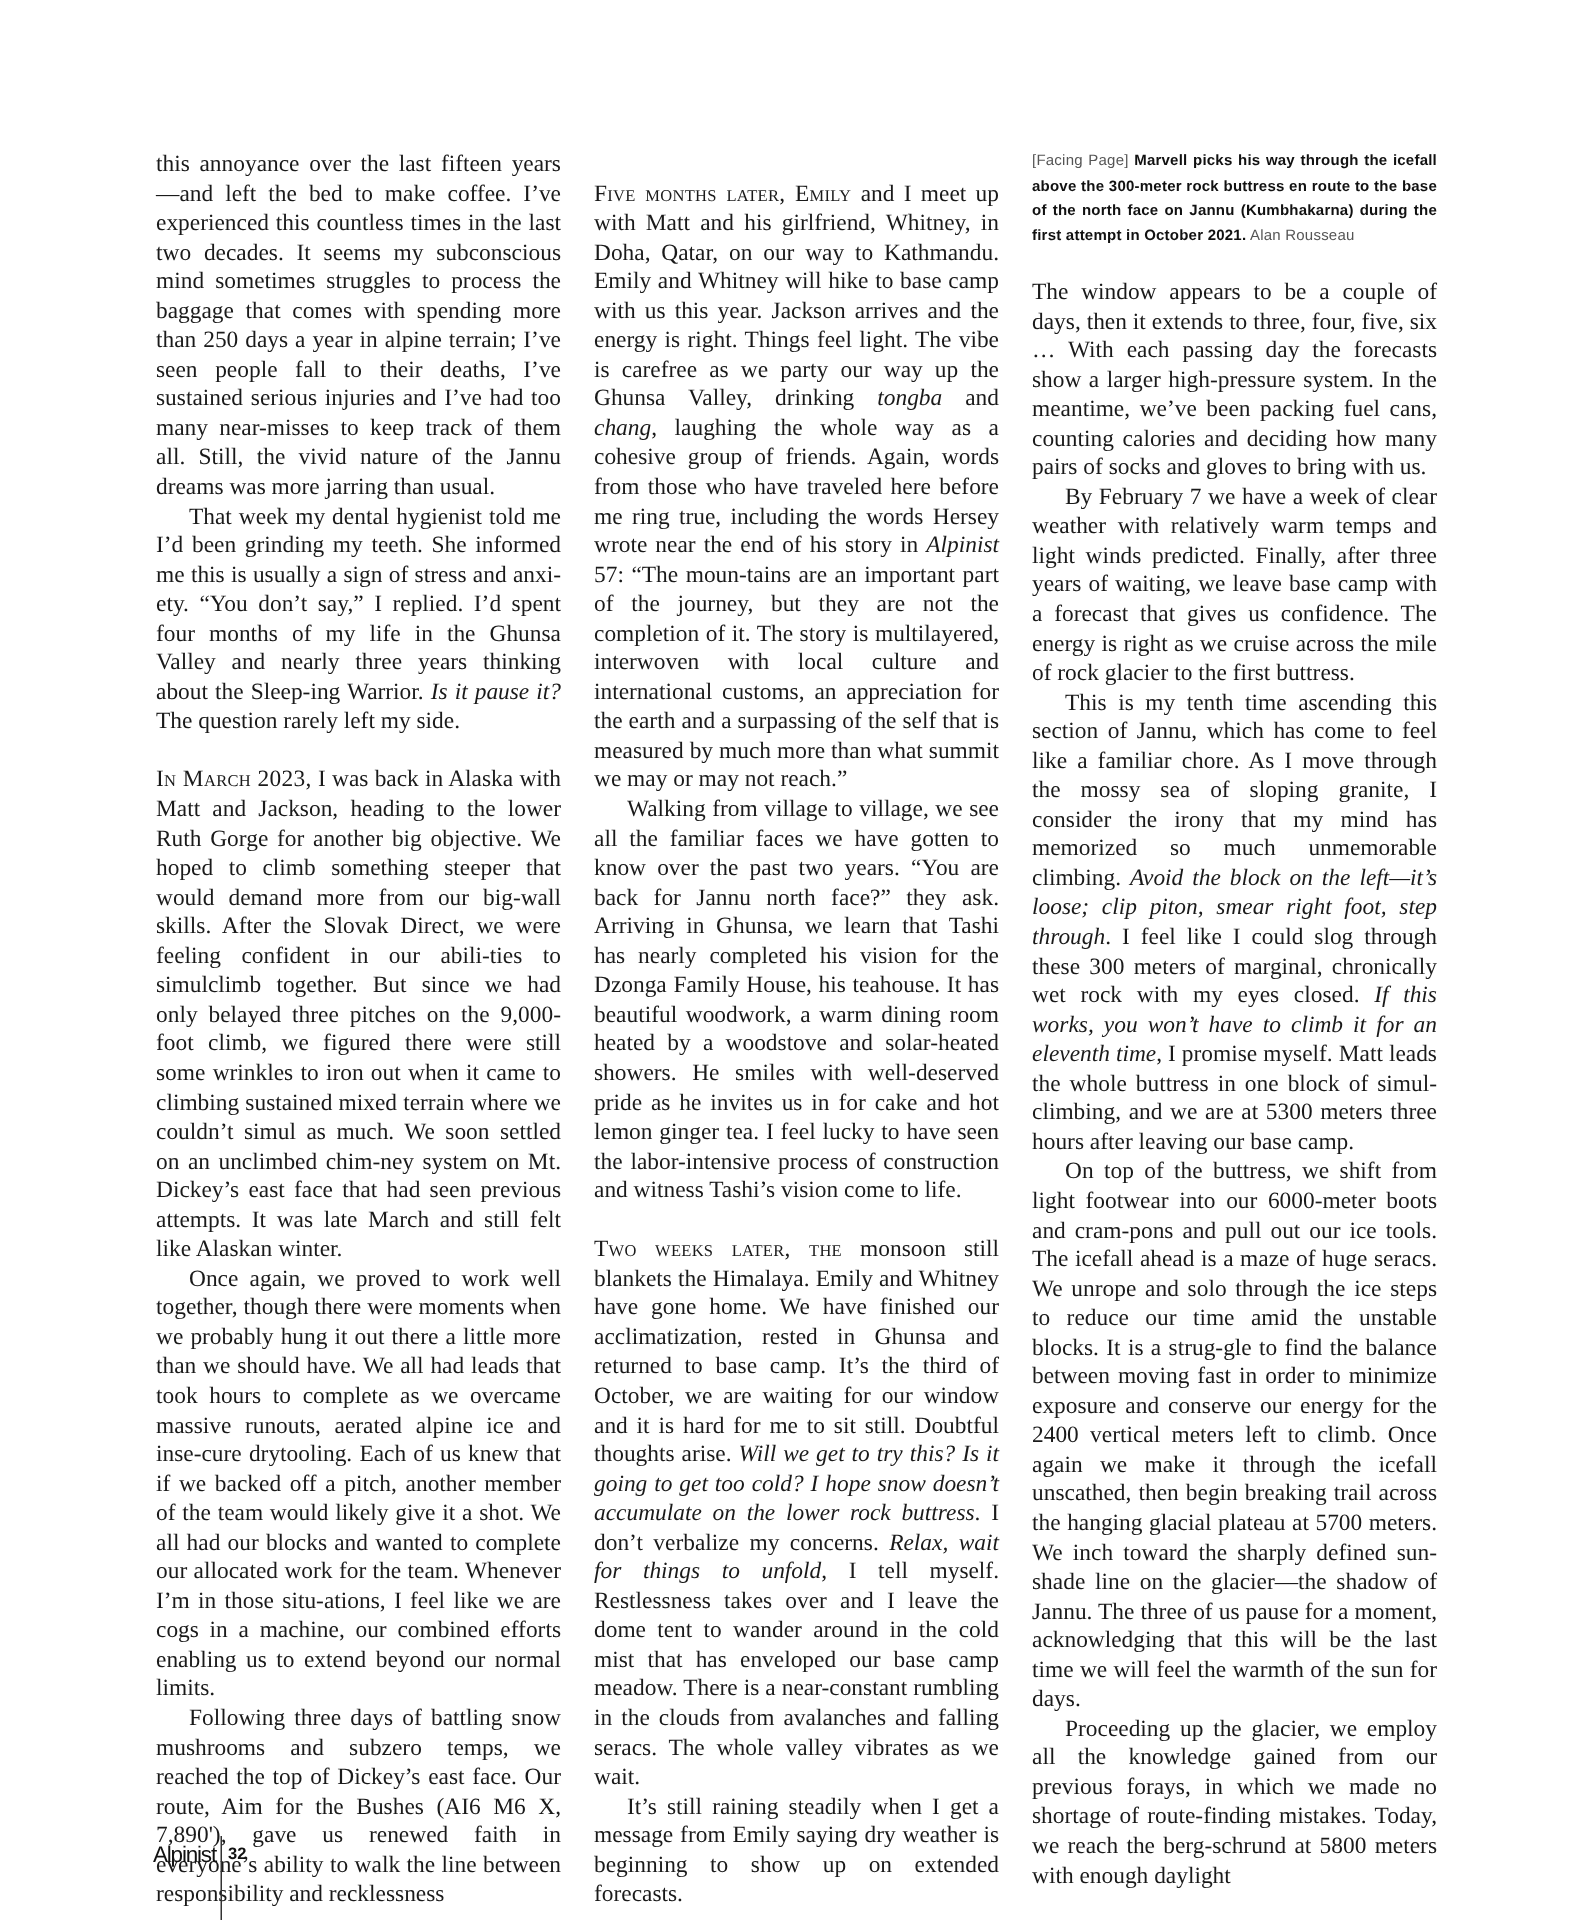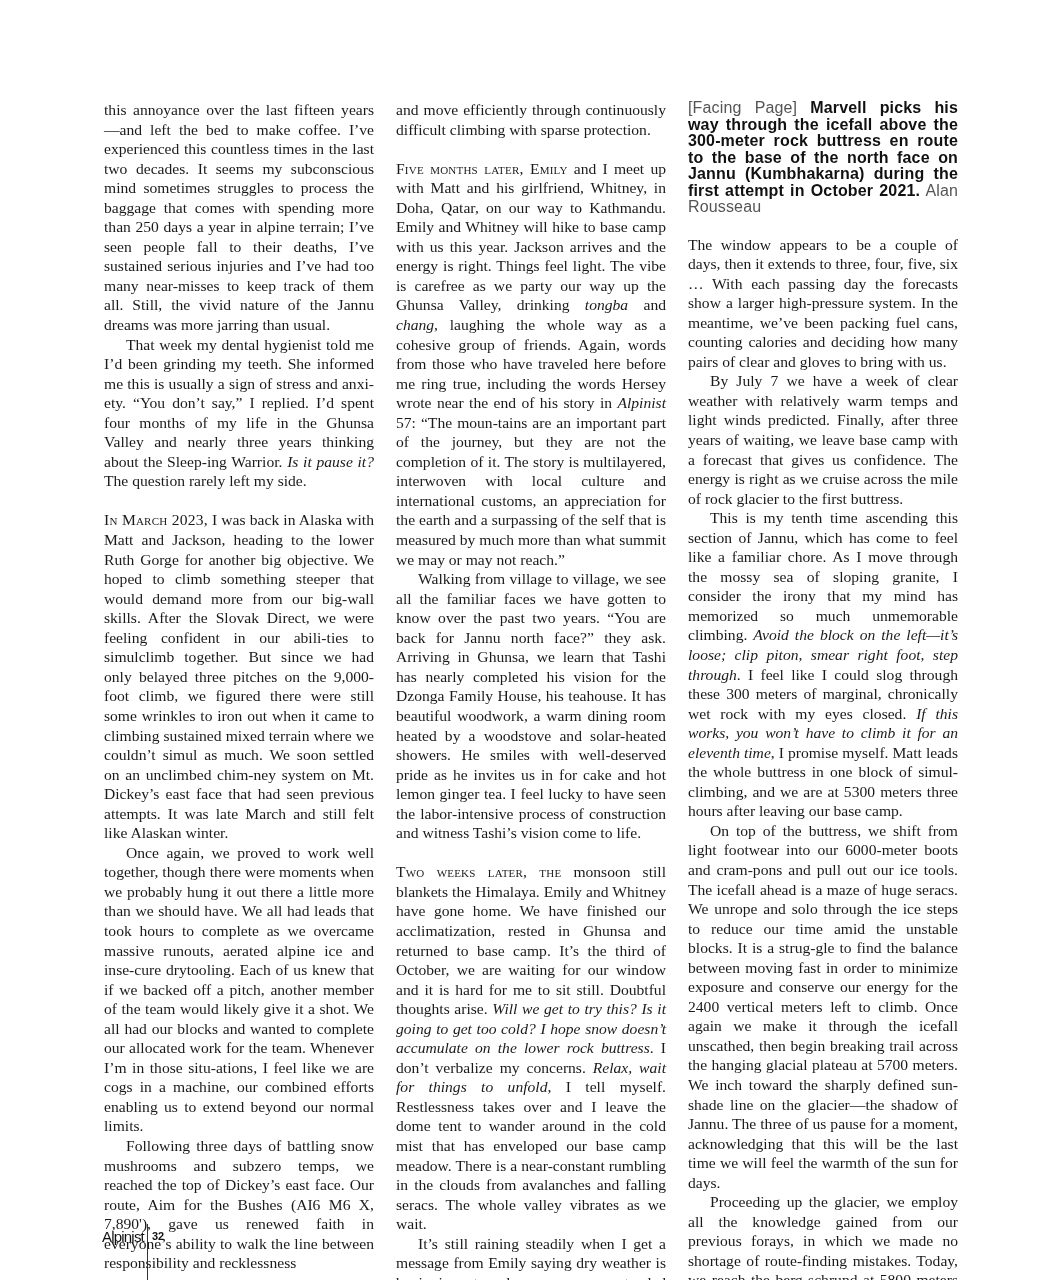--- a/index.html
+++ b/index.html
@@ -16,21 +16,21 @@
   }
   #col1 { left: 104px; }
   #col2 { left: 396px; }
   #col3 { left: 688px; }
   .col p { margin: 0; }
   .col p.indent { text-indent: 22px; }
   .col p.section { margin-top: 19.55px; }
   .sc { font-variant: small-caps; letter-spacing: 0.2px; }
   .caption {
     font-family: "Liberation Sans", "DejaVu Sans", sans-serif;
-    font-size: 16px; line-height: 16.5px; text-align: justify;
+    font-size: 10px; line-height: 16.5px; text-align: justify;
     letter-spacing: 0.15px; margin-bottom: 19px; font-stretch: condensed;
   }
   .caption .tag, .caption .credit { color: #555; font-weight: normal; }
   .caption .body { font-weight: bold; color: #111; }
   .folio {
     position: absolute; left: 102px; top: 1228px;
     font-family: "Liberation Sans", "DejaVu Sans", sans-serif;
     display: flex; align-items: flex-start;
   }
   .folio .mag { font-size: 15px; letter-spacing: -0.8px; color: #111; }
@@ -42,35 +42,34 @@
 
 <div class="col" id="col1">
   <p>this annoyance over the last fifteen years—and left the bed to make coffee. I’ve experienced this countless times in the last two decades. It seems my subconscious mind sometimes struggles to process the baggage that comes with spending more than 250 days a year in alpine terrain; I’ve seen people fall to their deaths, I’ve sustained serious injuries and I’ve had too many near-misses to keep track of them all. Still, the vivid nature of the Jannu dreams was more jarring than usual.</p>
   <p class="indent"><span>That week my dental hygienist told me I’d been grinding my teeth. She informed me this is usually a sign of stress and anxi-ety. “You don’t say,” I replied. I’d spent four months of my life in the Ghunsa Valley and nearly three years thinking about the Sleep-ing Warrior. </span><em>Is it pause it?</em><span> The question rarely left my side.</span></p>
   <p class="section"><span class="sc">In March 2023,</span><span> I was back in Alaska with Matt and Jackson, heading to the lower Ruth Gorge for another big objective. We hoped to climb something steeper that would demand more from our big-wall skills. After the Slovak Direct, we were feeling confident in our abili-ties to simulclimb together. But since we had only belayed three pitches on the 9,000-foot climb, we figured there were still some wrinkles to iron out when it came to climbing sustained mixed terrain where we couldn’t simul as much. We soon settled on an unclimbed chim-ney system on Mt. Dickey’s east face that had seen previous attempts. It was late March and still felt like Alaskan winter.</span></p>
   <p class="indent">Once again, we proved to work well together, though there were moments when we probably hung it out there a little more than we should have. We all had leads that took hours to complete as we overcame massive runouts, aerated alpine ice and inse-cure drytooling. Each of us knew that if we backed off a pitch, another member of the team would likely give it a shot. We all had our blocks and wanted to complete our allocated work for the team. Whenever I’m in those situ-ations, I feel like we are cogs in a machine, our combined efforts enabling us to extend beyond our normal limits.</p>
   <p class="indent">Following three days of battling snow mushrooms and subzero temps, we reached the top of Dickey’s east face. Our route, Aim for the Bushes (AI6 M6 X, 7,890'), gave us renewed faith in everyone’s ability to walk the line between responsibility and recklessness</p>
 </div>
 
 <div class="col" id="col2">
-  <p>and move efficiently through continuously difficult climbing with sparse protection.</p>
   <p class="section"><span class="sc">Five months later, Emily</span><span> and I meet up with Matt and his girlfriend, Whitney, in Doha, Qatar, on our way to Kathmandu. Emily and Whitney will hike to base camp with us this year. Jackson arrives and the energy is right. Things feel light. The vibe is carefree as we party our way up the Ghunsa Valley, drinking </span><em>tongba</em><span> and </span><em>chang</em><span>, laughing the whole way as a cohesive group of friends. Again, words from those who have traveled here before me ring true, including the words Hersey wrote near the end of his story in </span><em>Alpinist</em><span> 57: “The moun-tains are an important part of the journey, but they are not the completion of it. The story is multilayered, interwoven with local culture and international customs, an appreciation for the earth and a surpassing of the self that is measured by much more than what summit we may or may not reach.”</span></p>
   <p class="indent">Walking from village to village, we see all the familiar faces we have gotten to know over the past two years. “You are back for Jannu north face?” they ask. Arriving in Ghunsa, we learn that Tashi has nearly completed his vision for the Dzonga Family House, his teahouse. It has beautiful woodwork, a warm dining room heated by a woodstove and solar-heated showers. He smiles with well-deserved pride as he invites us in for cake and hot lemon ginger tea. I feel lucky to have seen the labor-intensive process of construction and witness Tashi’s vision come to life.</p>
   <p class="section"><span class="sc">Two weeks later, the</span><span> monsoon still blankets the Himalaya. Emily and Whitney have gone home. We have finished our acclimatization, rested in Ghunsa and returned to base camp. It’s the third of October, we are waiting for our window and it is hard for me to sit still. Doubtful thoughts arise. </span><em>Will we get to try this? Is it going to get too cold? I hope snow doesn’t accumulate on the lower rock buttress</em><span>. I don’t verbalize my concerns. </span><em>Relax, wait for things to unfold</em><span>, I tell myself. Restlessness takes over and I leave the dome tent to wander around in the cold mist that has enveloped our base camp meadow. There is a near-constant rumbling in the clouds from avalanches and falling seracs. The whole valley vibrates as we wait.</span></p>
   <p class="indent">It’s still raining steadily when I get a message from Emily saying dry weather is beginning to show up on extended forecasts.</p>
 </div>
 
 <div class="col" id="col3">
   <div class="caption">
     <span class="tag">[Facing Page]</span>
     <span class="body">Marvell picks his way through the icefall above the 300-meter rock buttress en route to the base of the north face on Jannu (Kumbhakarna) during the first attempt in October 2021.</span>
     <span class="credit">Alan Rousseau</span>
   </div>
-  <p>The window appears to be a couple of days, then it extends to three, four, five, six … With each passing day the forecasts show a larger high-pressure system. In the meantime, we’ve been packing fuel cans, counting calories and deciding how many pairs of clear and gloves to bring with us.</p>
-  <p class="indent">By July 7 we have a week of clear weather with relatively warm temps and light winds predicted. Finally, after three years of waiting, we leave base camp with a forecast that gives us confidence. The energy is right as we cruise across the mile of rock glacier to the first buttress.</p>
+  <p>The window appears to be a couple of days, then it extends to three, four, five, six … With each passing day the forecasts show a larger high-pressure system. In the meantime, we’ve been packing fuel cans, counting calories and deciding how many pairs of socks and gloves to bring with us.</p>
+  <p class="indent">By February 7 we have a week of clear weather with relatively warm temps and light winds predicted. Finally, after three years of waiting, we leave base camp with a forecast that gives us confidence. The energy is right as we cruise across the mile of rock glacier to the first buttress.</p>
   <p class="indent"><span>This is my tenth time ascending this section of Jannu, which has come to feel like a familiar chore. As I move through the mossy sea of sloping granite, I consider the irony that my mind has memorized so much unmemorable climbing. </span><em>Avoid the block on the left—it’s loose; clip piton, smear right foot, step through</em><span>. I feel like I could slog through these 300 meters of marginal, chronically wet rock with my eyes closed. </span><em>If this works, you won’t have to climb it for an eleventh time</em><span>, I promise myself. Matt leads the whole buttress in one block of simul-climbing, and we are at 5300 meters three hours after leaving our base camp.</span></p>
   <p class="indent">On top of the buttress, we shift from light footwear into our 6000-meter boots and cram-pons and pull out our ice tools. The icefall ahead is a maze of huge seracs. We unrope and solo through the ice steps to reduce our time amid the unstable blocks. It is a strug-gle to find the balance between moving fast in order to minimize exposure and conserve our energy for the 2400 vertical meters left to climb. Once again we make it through the icefall unscathed, then begin breaking trail across the hanging glacial plateau at 5700 meters. We inch toward the sharply defined sun-shade line on the glacier—the shadow of Jannu. The three of us pause for a moment, acknowledging that this will be the last time we will feel the warmth of the sun for days.</p>
   <p class="indent">Proceeding up the glacier, we employ all the knowledge gained from our previous forays, in which we made no shortage of route-finding mistakes. Today, we reach the berg-schrund at 5800 meters with enough daylight</p>
 </div>
 
 <div class="folio">
   <span class="mag">Alpinist</span>
   <span class="rule"></span>
   <span class="num">32</span>
 </div>

